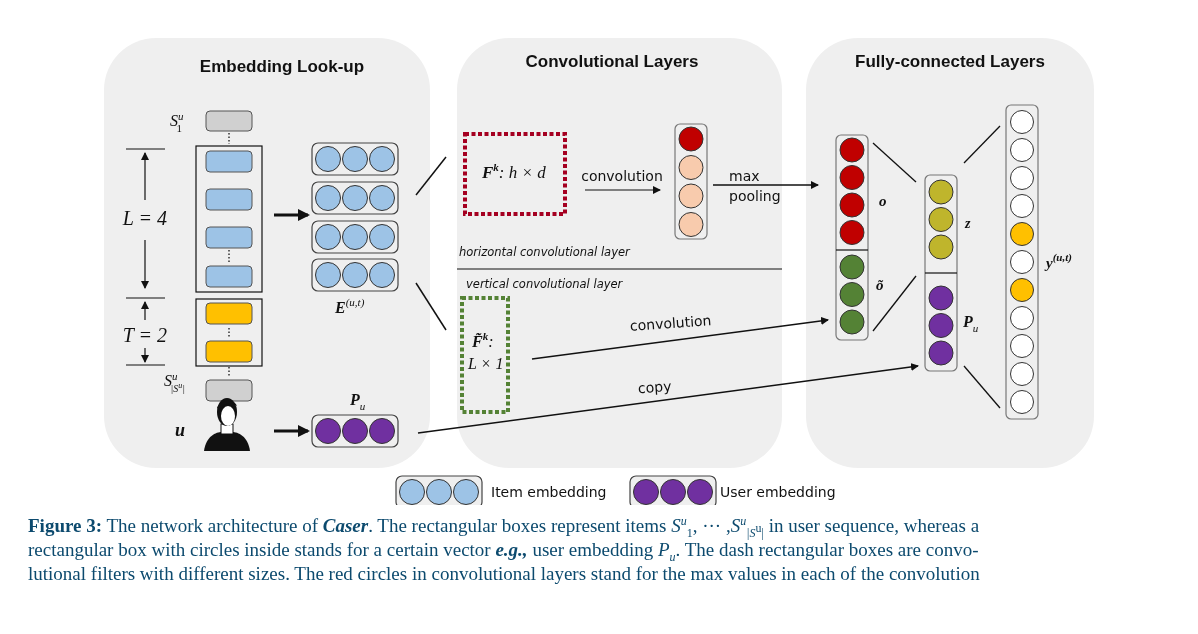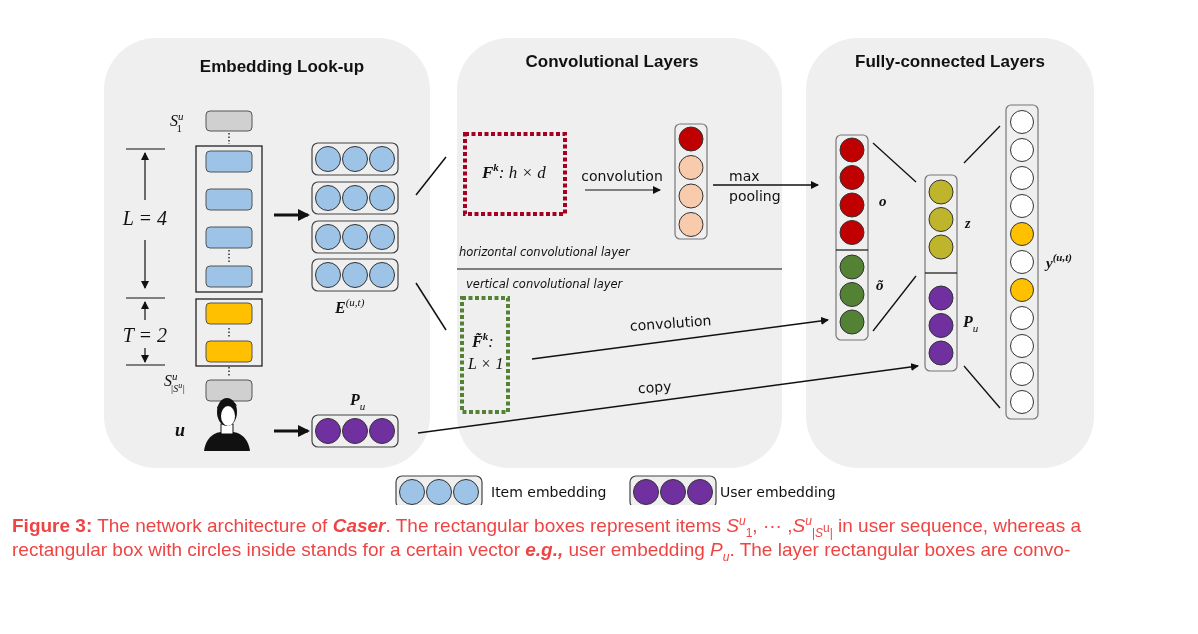--- a/index.html
+++ b/index.html
@@ -4,22 +4,22 @@
 <style>
   html, body { margin: 0; padding: 0; background: #ffffff; }
   body { width: 1198px; height: 634px; position: relative; overflow: hidden; }
   #figure { position: absolute; left: 0; top: 0; width: 1198px; height: 505px; }
   .panel-title { font-family: "Liberation Sans", sans-serif; font-weight: bold; font-size: 17px; fill: #111; }
   .sans { font-family: "DejaVu Sans", sans-serif; fill: #111; }
   .ital-sans { font-family: "DejaVu Sans", sans-serif; font-style: italic; fill: #111; }
   .math { font-family: "Liberation Serif", serif; font-style: italic; fill: #111; }
   .mathb { font-family: "Liberation Serif", serif; font-style: italic; font-weight: bold; fill: #111; }
   #caption {
-    position: absolute; left: 12px; top: 514px; width: 1160px;
-    font-family: Liberation Sans, sans-serif; font-size: 19px; line-height: 24px; color: #ef4444;
+    position: absolute; left: 28px; top: 514px; width: 1160px;
+    font-family: Liberation Serif, serif; font-size: 19px; line-height: 24px; color: #0c4a6e;
     text-align: justify;
   }
   #caption .cap-label { font-weight: bold; }
   #caption .cap-line { display: block; white-space: nowrap; }
   #caption i { font-style: italic; }
   #caption sub, #caption sup { font-size: 12px; line-height: 0; }
 </style>
 </head>
 <body>
 
@@ -241,14 +241,15 @@
           <circle cx="673" cy="492" r="12.5" fill="#7030a0" stroke="#333" stroke-width="1"></circle>
           <circle cx="700" cy="492" r="12.5" fill="#7030a0" stroke="#333" stroke-width="1"></circle>
         </g>
       </g>
     <text class="sans" x="720" y="497" font-size="14">User embedding</text>
   </g>
 </svg>
 
 <div id="caption">
   <span class="cap-line"><span class="cap-label">Figure 3:</span><span> The network architecture of </span><b><i>Caser</i></b><span>. The rectangular boxes represent items </span><i>S</i><sup><i>u</i></sup><sub>1</sub><span>, ··· ,</span><i>S</i><sup><i>u</i></sup><sub><i>|S</i><sup>u</sup><span>|</span></sub><span> in user sequence, whereas a</span></span>
-  <span class="cap-line"><span>rectangular box with circles inside stands for a certain vector </span><b><i>e.g.,</i></b><span> user embedding </span><i>P</i><sub><i>u</i></sub><span>. The layer rectangular boxes are convo-</span></span>
+  <span class="cap-line"><span>rectangular box with circles inside stands for a certain vector </span><b><i>e.g.,</i></b><span> user embedding </span><i>P</i><sub><i>u</i></sub><span>. The dash rectangular boxes are convo-</span></span>
+  <span class="cap-line">lutional filters with different sizes. The red circles in convolutional layers stand for the max values in each of the convolution</span>
 </div>
 
 </body></html>

